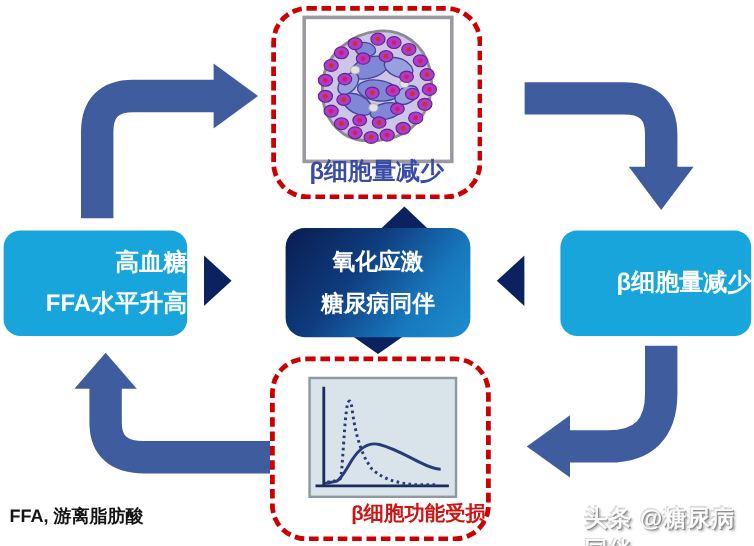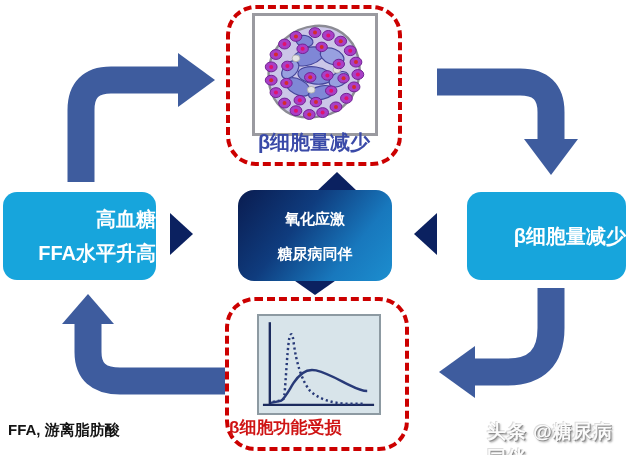--- a/index.html
+++ b/index.html
@@ -11,32 +11,32 @@
   
   .cyan-node{
     background:#17a5dc;border-radius:14px;color:#ffffff;font-weight:bold;
     display:flex;flex-direction:column;align-items:flex-end;justify-content:center;
     font-size:20px;line-height:34px;text-align:center;
   }
   
   .center-node{
     border-radius:16px;color:#ffffff;font-weight:bold;text-align:center;
     display:flex;flex-direction:column;align-items:center;justify-content:center;
-    font-size:15px;line-height:35px;
+    font-size:19px;line-height:35px;
     background:linear-gradient(128deg,#0a1c50 0%,#0f3c7e 38%,#1878bd 72%,#1c8ecf 100%);
   }
   
   .dashed-frame{
     border:4px dashed #cc0000;border-radius:30px;box-sizing:border-box;background:#ffffff;
   }
   .img-frame{
     background:#ffffff;border:3px solid #9a9aa0;box-sizing:border-box;
   }
   .cap-blue{color:#3a4aa8;font-size:20px;font-weight:600;text-align:center;width:100%;}
-  .cap-red{color:#cf1414;font-size:17px;font-weight:bold;text-align:left;width:100%;}
+  .cap-red{color:#cf1414;font-size:17px;font-weight:bold;text-align:right;width:100%;}
   
   .tri{width:0;height:0;}
   .tri-right{border-top:21px solid transparent;border-bottom:21px solid transparent;border-left:23px solid #0b2160;}
   .tri-left {border-top:21px solid transparent;border-bottom:21px solid transparent;border-right:23px solid #0b2160;}
   .tri-up   {border-left:20px solid transparent;border-right:20px solid transparent;border-bottom:19px solid #0b2160;}
   .tri-down {border-left:27px solid transparent;border-right:27px solid transparent;border-top:19px solid #0b2160;}
   .footnote{font-size:15px;color:#141414;}
   .watermark{
     font-size:19px;font-weight:bold;color:#fbfbfb;letter-spacing:1px;
     text-shadow:1px 1px 0 #8f8f8f,2px 2px 2px #a9a9a9,-1px -1px 0 #dcdcdc;

